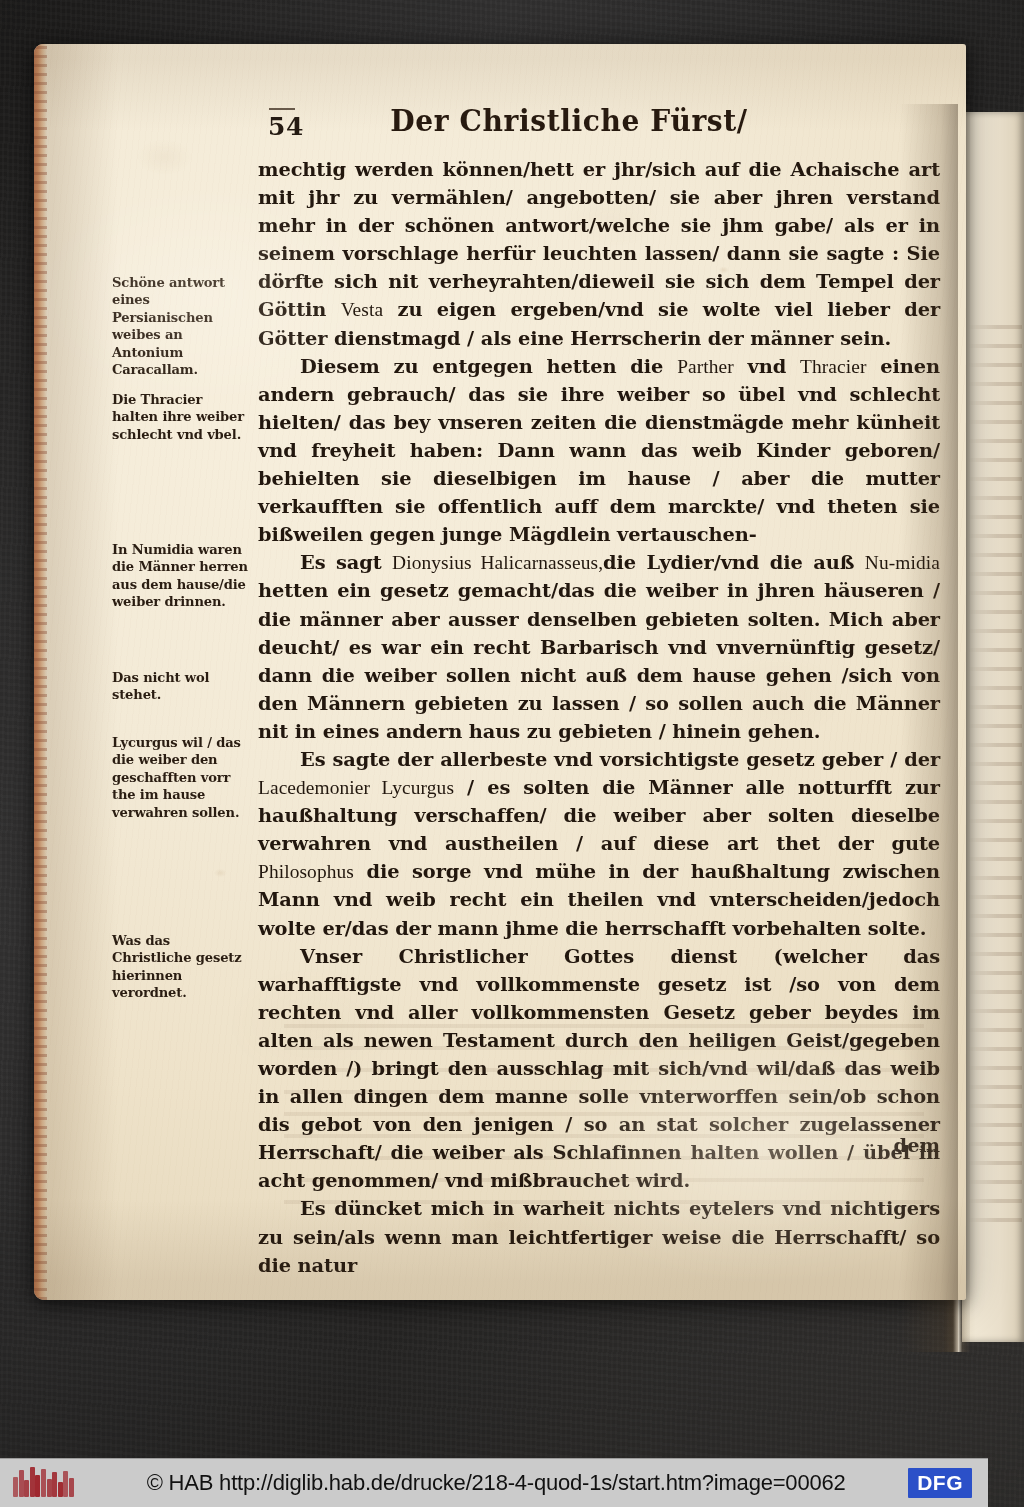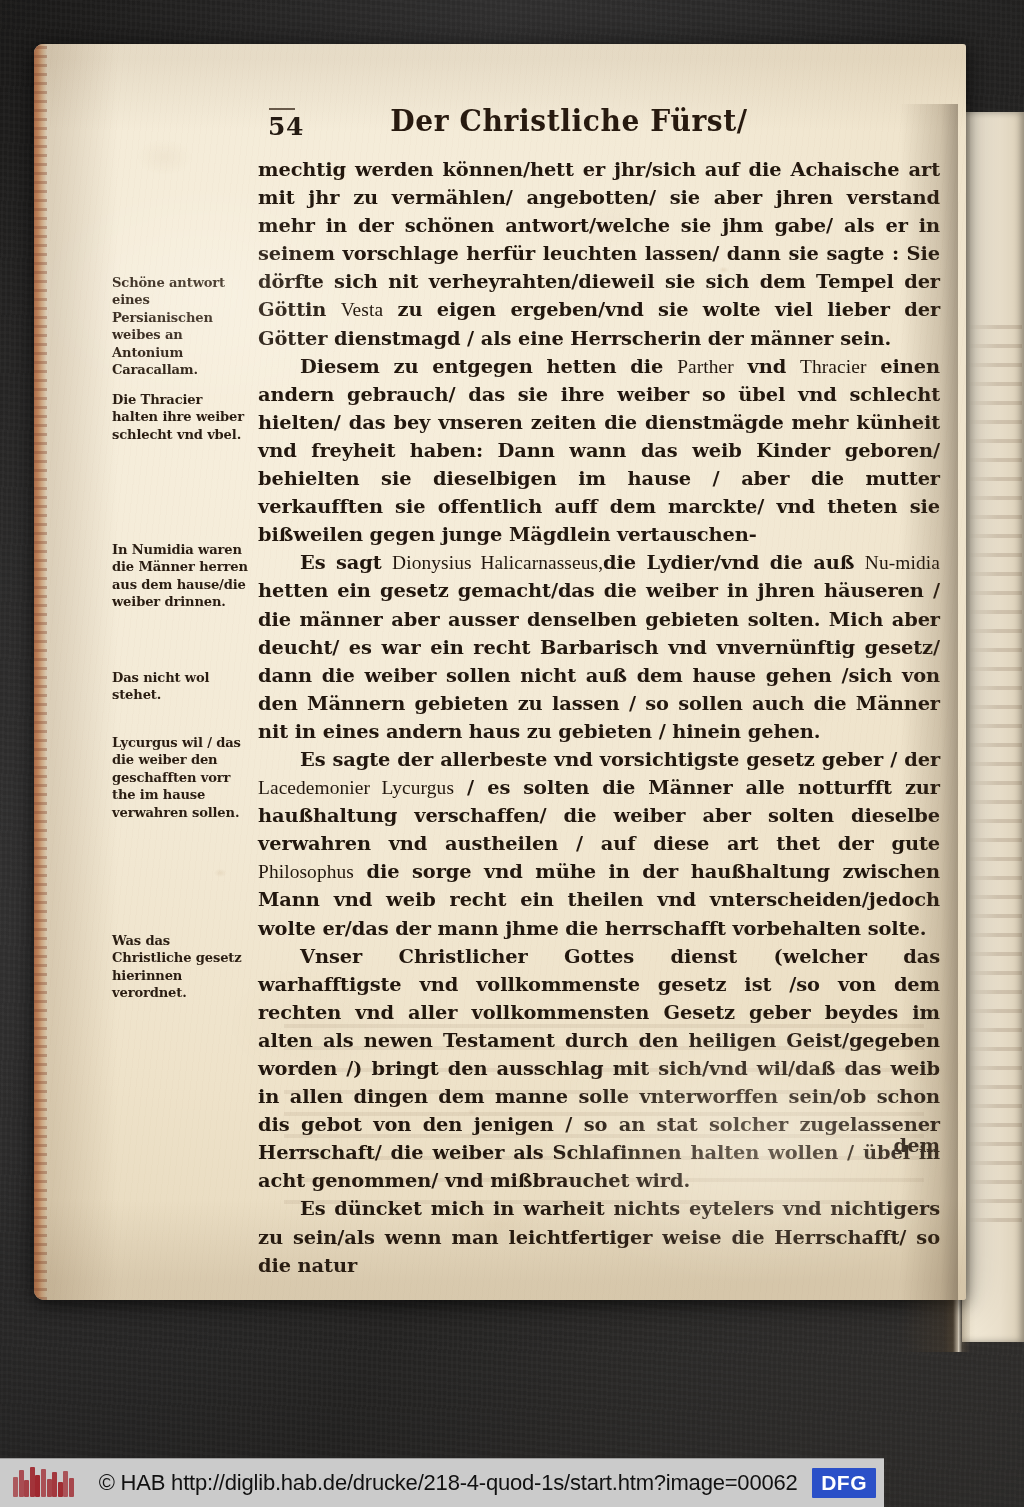--- a/index.html
+++ b/index.html
@@ -163,39 +163,39 @@
   }
   
   .showthrough{
     position:absolute;left:250px;top:980px;width:640px;height:180px;
     opacity:.10;pointer-events:none;
     background:repeating-linear-gradient(0deg,rgba(90,60,35,.8) 0 4px,rgba(0,0,0,0) 4px 22px);
   }
 
   
   .footer{
-    position:absolute;left:0;bottom:0;width:884px;height:48px;
+    position:absolute;left:0;bottom:0;width:988px;height:48px;
     background:#cbcbcb;
     border-top:1px solid #9c9c9c;
     display:flex;align-items:center;
   }
   .hab-logo{
     width:78px;height:40px;margin-left:6px;position:relative;flex:none;
   }
   .hab-logo i{
     position:absolute;bottom:6px;width:5px;background:#9b1b22;display:block;border-radius:1px;
   }
   .footer-text{
     flex:1;text-align:center;
     font-family:"Liberation Sans",sans-serif;
     font-size:22px;color:#111;letter-spacing:-.2px;
     white-space:nowrap;
   }
   .dfg-logo{
-    flex:none;margin-right:8px;
+    flex:none;margin-right:16px;
     background:#2b50c8;color:#fff;
     font-family:"Liberation Sans",sans-serif;
     font-weight:700;font-size:21px;letter-spacing:.5px;
     padding:4px 9px 5px;border-radius:1px;
     line-height:1;
   }
 </style>
 </head>
 <body>
 

